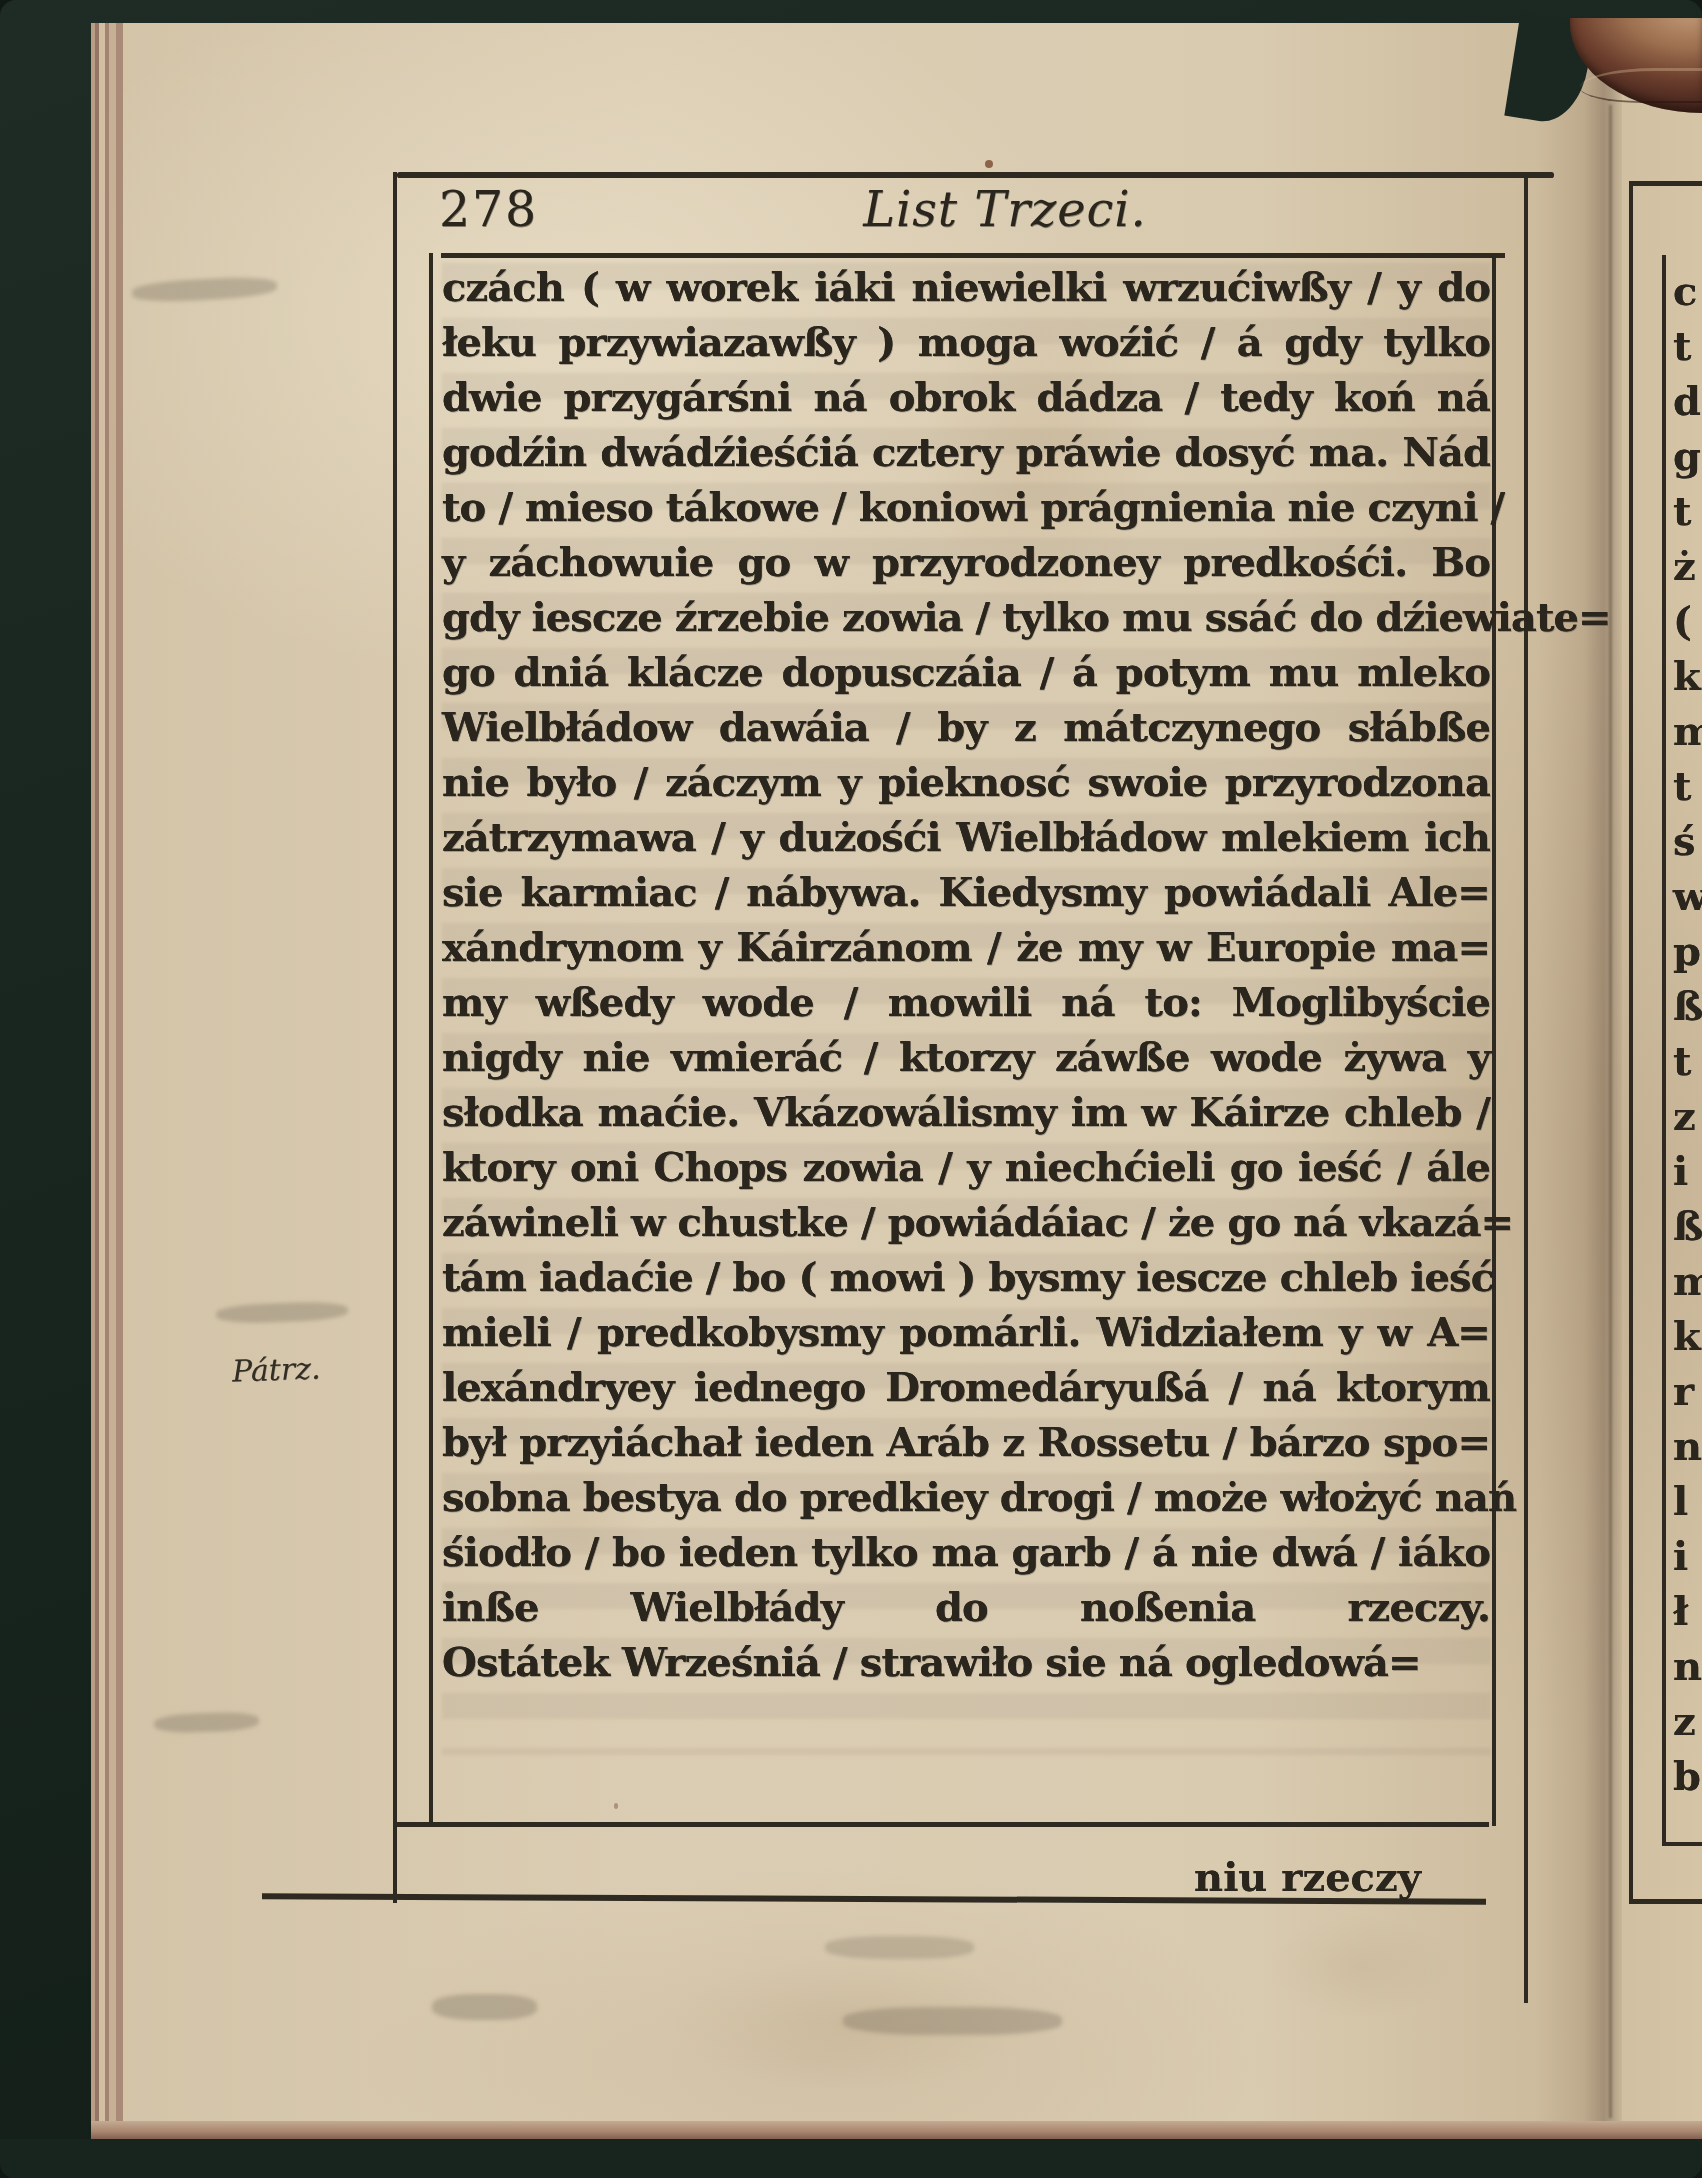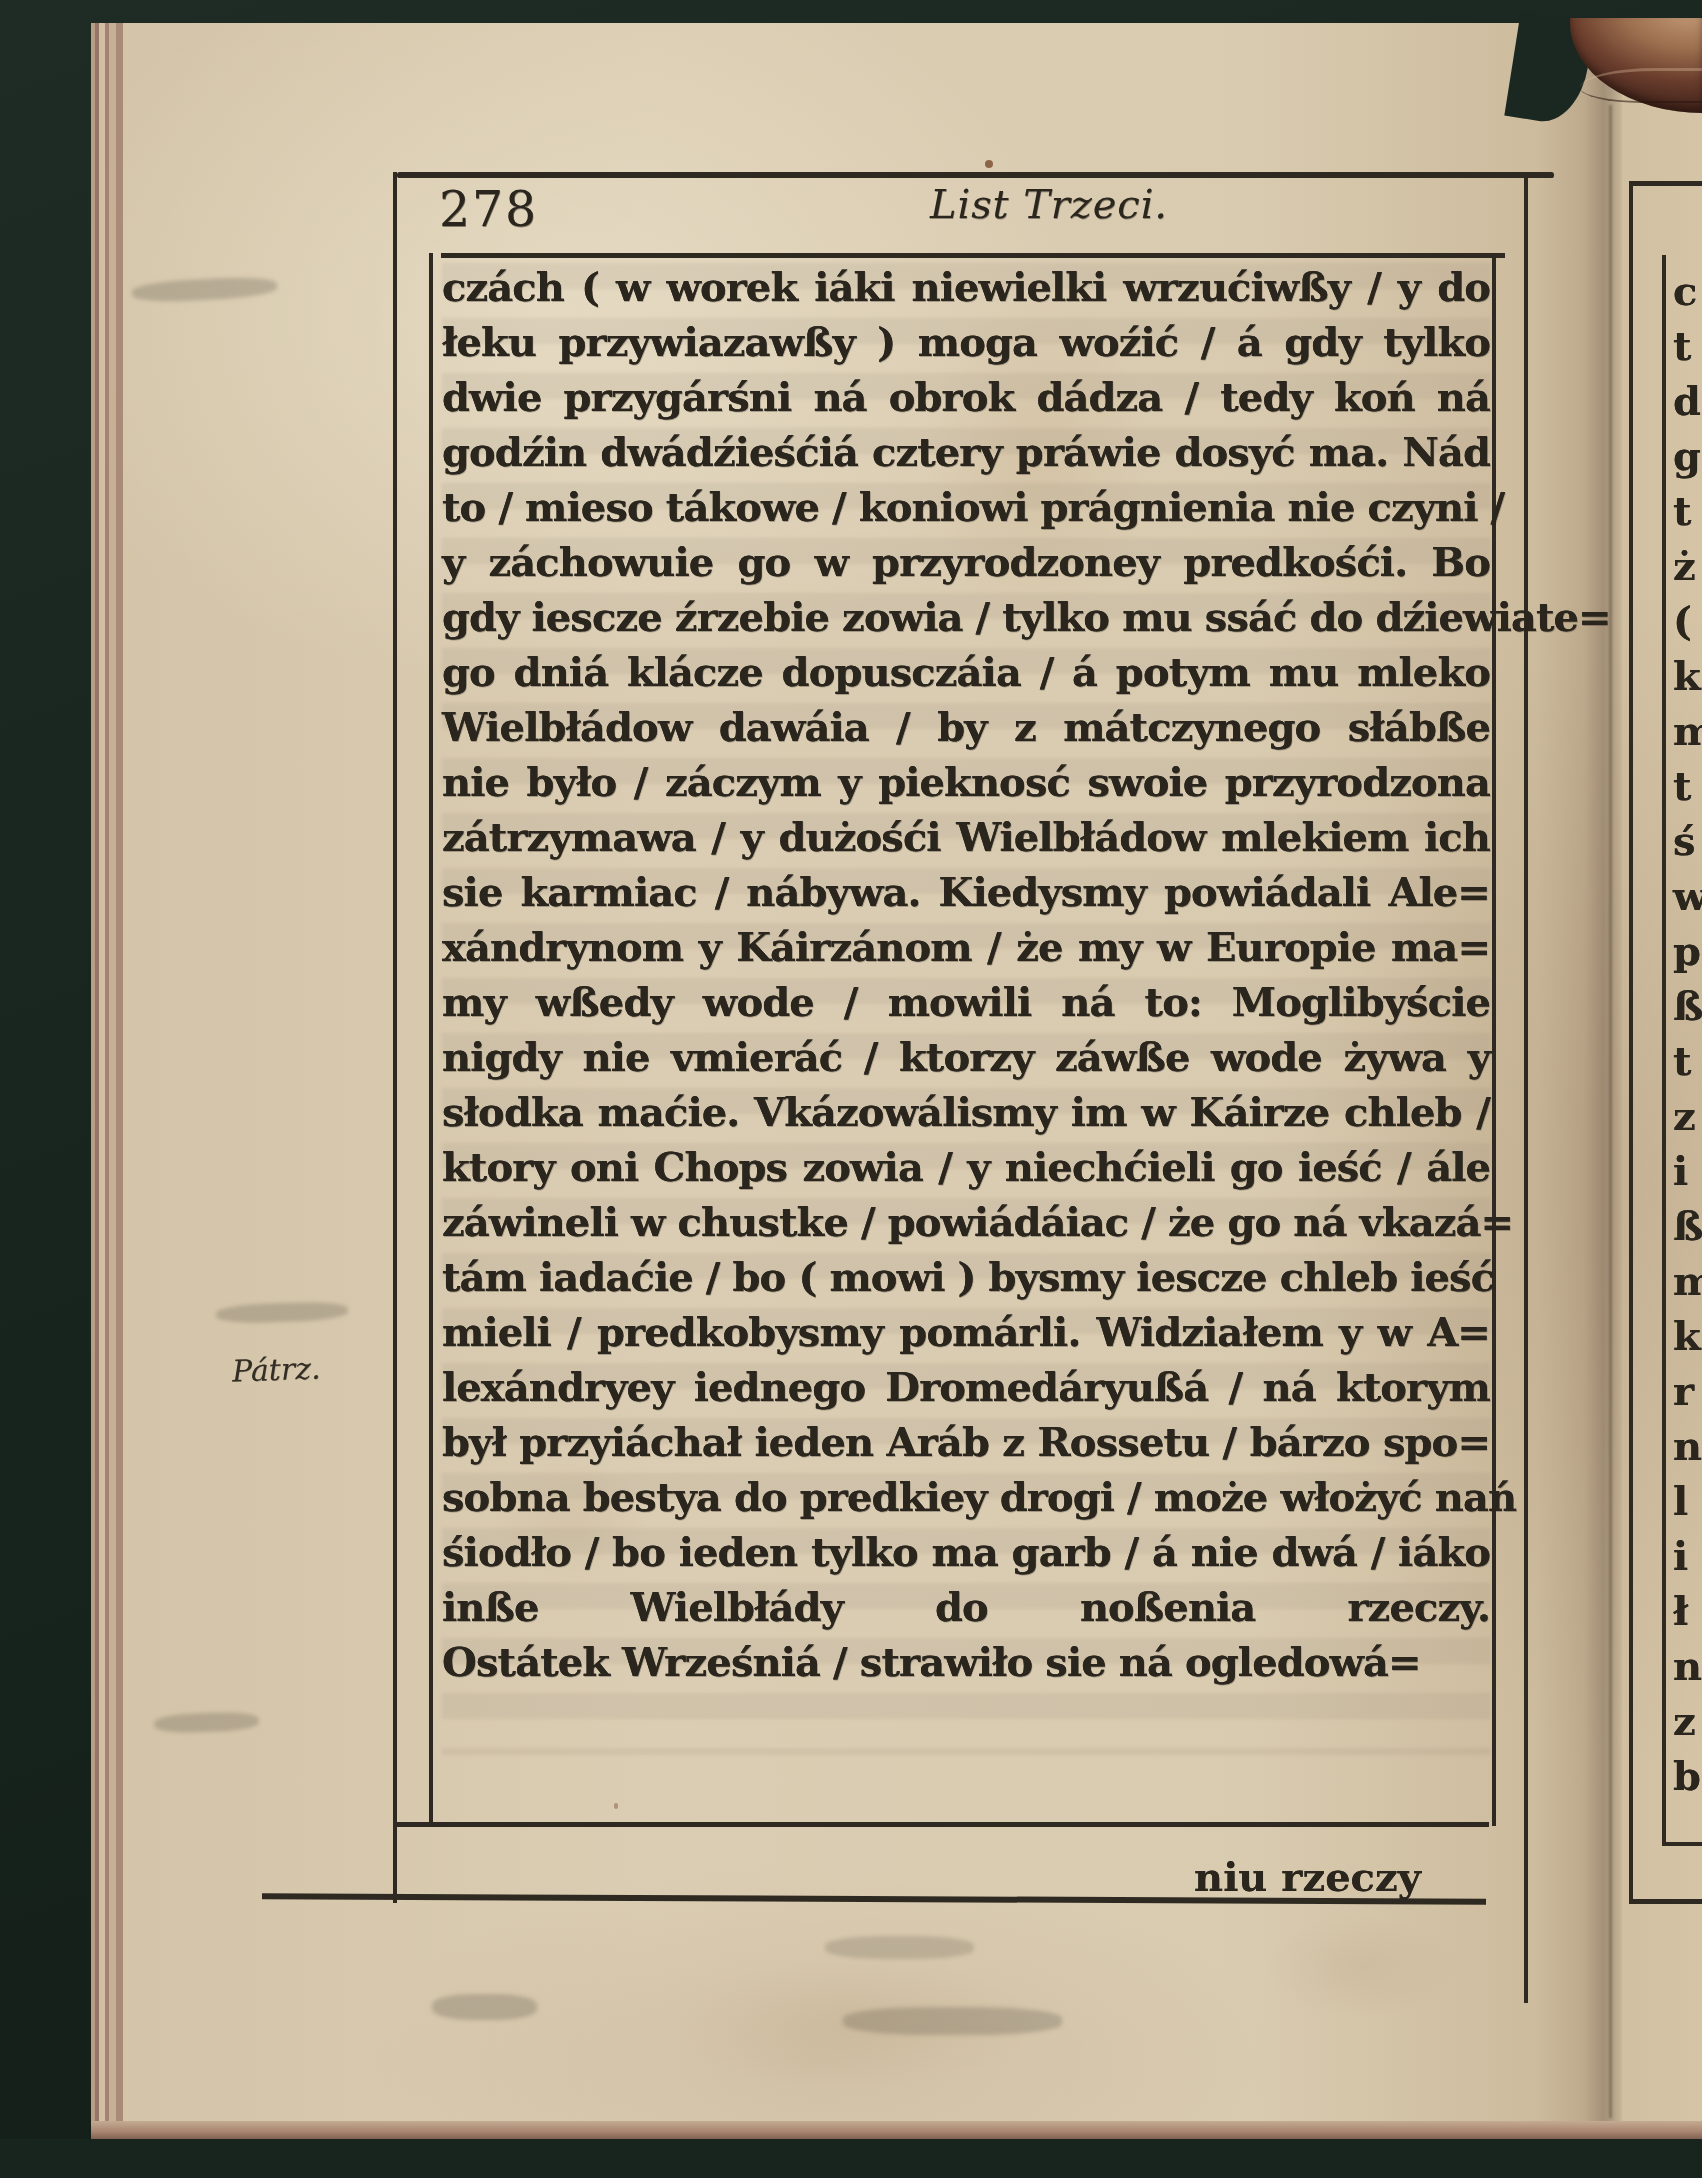--- a/index.html
+++ b/index.html
@@ -1,19 +1,20 @@
 <!DOCTYPE html>
 <html style="font-size:14px"><head>
 <meta charset="utf-8">
 <style>
   html,body{margin:0;padding:0;background:#101913;}
   #canvas{
     position:relative;width:1702px;height:2179px;overflow:hidden;
     background:linear-gradient(160deg,#1e2c25 0%,#16221c 60%,#121c17 100%);
     font-family:"DejaVu Serif","Liberation Serif",serif;
+    border-radius:16px;
   }
   
   .paper{
     position:absolute;left:91px;top:23px;right:0;bottom:54px;
     background:
       radial-gradient(ellipse 790px 527px at 28% 14%, rgba(255,250,232,.30), transparent 70%),
       radial-gradient(ellipse 439px 790px at 96% 55%, rgba(140,110,80,.18), transparent 75%),
       radial-gradient(ellipse 614px 263px at 45% 97%, rgba(150,120,85,.14), transparent 75%),
       linear-gradient(90deg,#d3c4a8 0%,#dbcdb3 35%,#d9cbb0 72%,#cdbb9d 90%,#d5c4a6 100%);
   }
@@ -78,23 +79,22 @@
   .np-bin   {left:1662px;top:1842px;width:40px;height:4.4px;}
   .np-bout  {left:1629px;top:1899px;width:73px;height:5.3px;}
   
   .ink{color:#2a261e;}
   .pagenum{
     position:absolute;left:439px;top:181px;font-size:49px;letter-spacing:1.8px;
     text-shadow:0.5px 0.5px 0 rgba(42,38,30,.5);
   }
   .running-title{
     position:absolute;left:860px;top:181px;width:290px;text-align:center;
-    font-style:italic;font-size:40px;letter-spacing:0.9px;
+    font-style:italic;font-size:48px;letter-spacing:0.9px;
     text-shadow:0.5px 0.5px 0 rgba(42,38,30,.45);
-    margin-left:44px;
   }
   .body-text{
     position:absolute;left:442px;top:259px;width:1048px;
     font-size:40px;font-weight:700;letter-spacing:-0.9px;line-height:55px;
     text-shadow:0 0 0.6px rgba(42,38,30,.95), 0.7px 0.7px 0 rgba(42,38,30,.30);
   }
   .text-line{height:55px;white-space:nowrap;text-align:justify;text-align-last:justify;overflow:visible;}
   .text-line:nth-child(26){text-align-last:left;}
   .text-line:nth-child(27){text-indent:49px;font-style:italic;}
   

